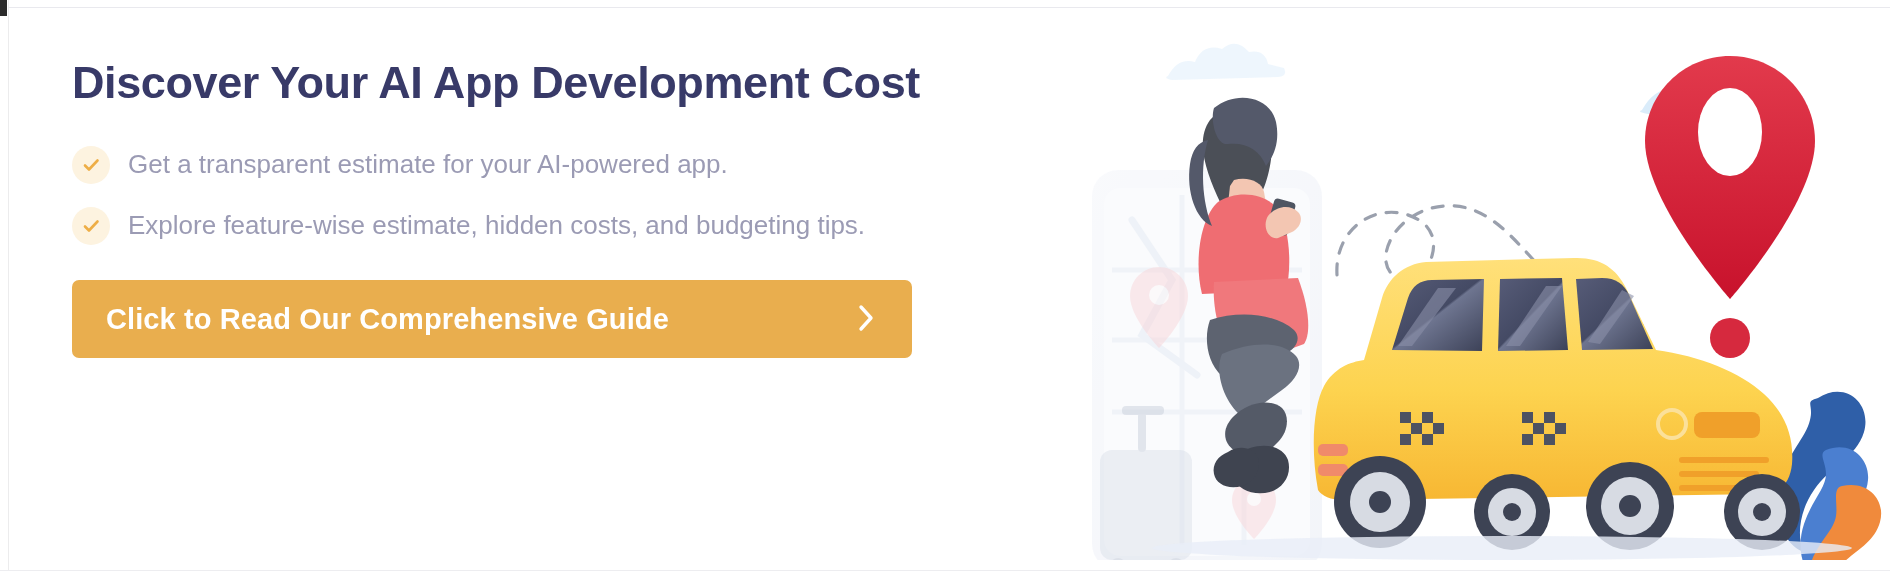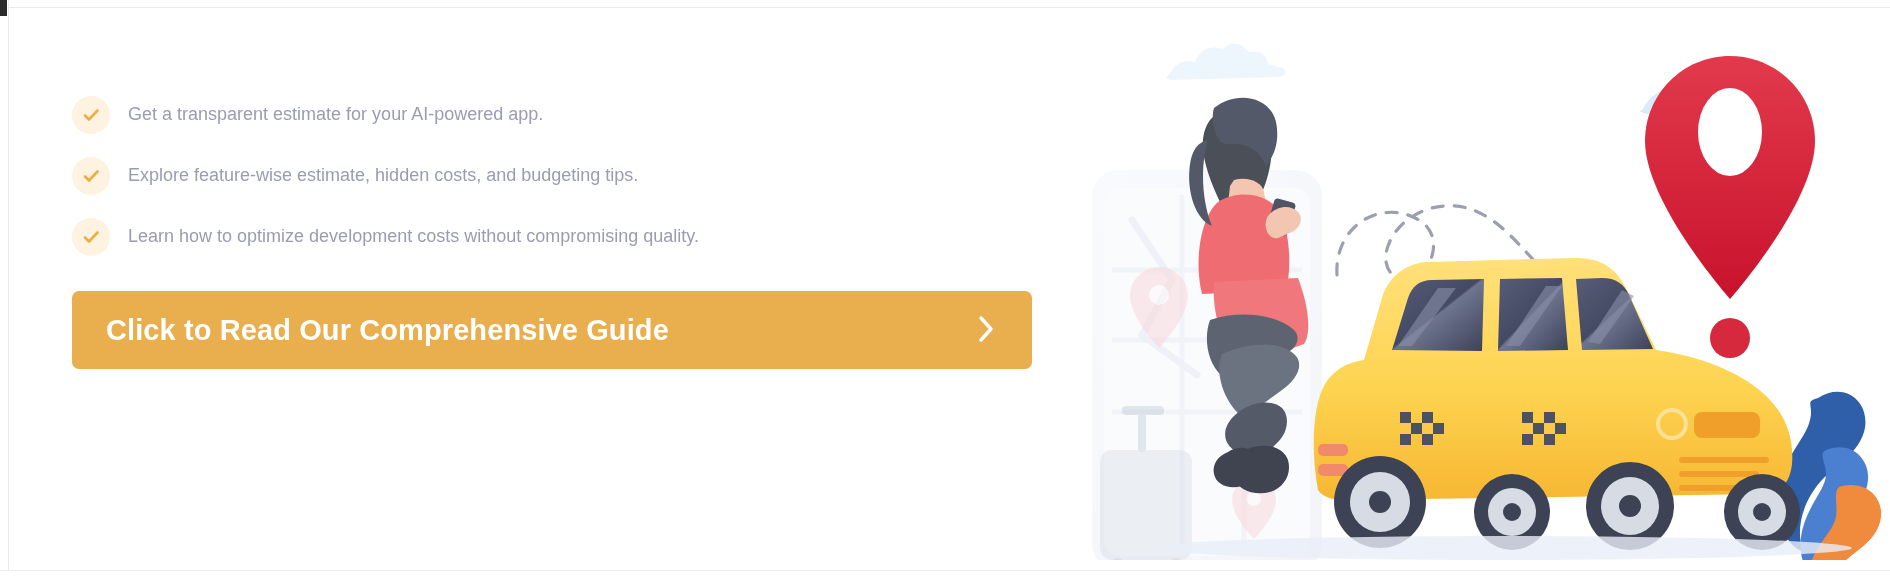--- a/index.html
+++ b/index.html
@@ -64,34 +64,34 @@
     width: 38px; height: 38px;
     border-radius: 50%;
     background: #fdf3e0;
     display: flex;
     align-items: center;
     justify-content: center;
     margin-right: 18px;
   }
   .check-circle svg { display: block; }
   .bullet-text {
-    font-size: 18px;
+    font-size: 26px;
     color: #9b9bb4;
     line-height: 1.2;
     white-space: nowrap;
   }
 
   
   .cta {
     display: inline-flex;
     align-items: center;
     justify-content: space-between;
     margin-top: 24px;
     height: 78px;
-    width: 960px;
+    width: 840px;
     padding: 0 36px 0 34px;
     background: #e9ae4e;
     border: none;
     border-radius: 7px;
     cursor: pointer;
     font-family: "Liberation Sans", sans-serif;
   }
   .cta-label {
     font-size: 29px;
     font-weight: bold;
@@ -270,20 +270,21 @@
           <circle cx="780" cy="492" r="9" fill="#3d4354"></circle>
         </g>
       </g>
 
       <ellipse cx="520" cy="528" rx="350" ry="12" fill="#e8eef7" opacity="0.8"></ellipse>
     </svg>
   </div>
 
   <div class="content">
 
+    <h1 class="headline">Discover Your AI App Development Cost</h1>
 
     <ul class="bullets">
 
       <li class="bullet">
         <span class="check-circle">
           <svg width="22" height="22" viewBox="0 0 22 22">
             <path d="M5 11.5 L9 15.5 L17.5 6.5" fill="none" stroke="#eeae46" stroke-width="2.6" stroke-linecap="round" stroke-linejoin="round"></path>
           </svg>
         </span>
         <span class="bullet-text">Get a transparent estimate for your AI-powered app.</span>
@@ -291,28 +292,20 @@
 
       <li class="bullet">
         <span class="check-circle">
           <svg width="22" height="22" viewBox="0 0 22 22">
             <path d="M5 11.5 L9 15.5 L17.5 6.5" fill="none" stroke="#eeae46" stroke-width="2.6" stroke-linecap="round" stroke-linejoin="round"></path>
           </svg>
         </span>
         <span class="bullet-text">Explore feature-wise estimate, hidden costs, and budgeting tips.</span>
       </li>
 
-      <li class="bullet">
-        <span class="check-circle">
-          <svg width="22" height="22" viewBox="0 0 22 22">
-            <path d="M5 11.5 L9 15.5 L17.5 6.5" fill="none" stroke="#eeae46" stroke-width="2.6" stroke-linecap="round" stroke-linejoin="round"></path>
-          </svg>
-        </span>
-        <span class="bullet-text">Learn how to optimize development costs without compromising quality.</span>
-      </li>
 
     </ul>
 
     <button class="cta">
       <span class="cta-label">Click to Read Our Comprehensive Guide</span>
       <span class="cta-arrow">
         <svg width="20" height="30" viewBox="0 0 20 30">
           <path d="M5 4 L15 15 L5 26" fill="none" stroke="#ffffff" stroke-width="3.4" stroke-linecap="round" stroke-linejoin="round"></path>
         </svg>
       </span>

